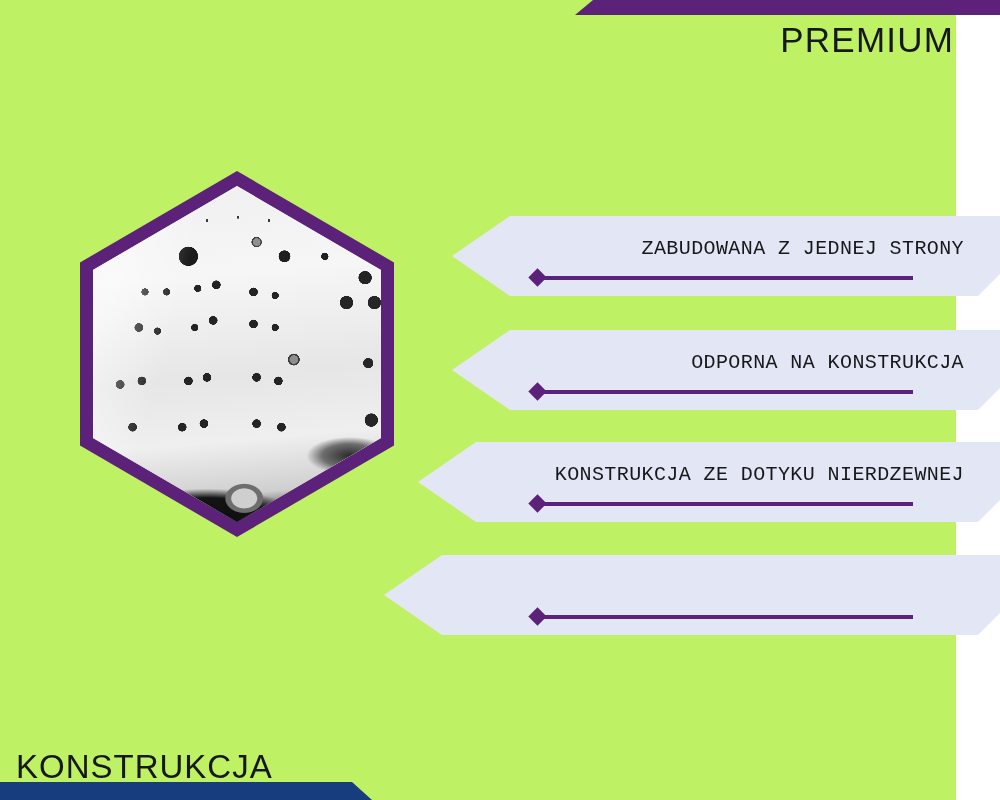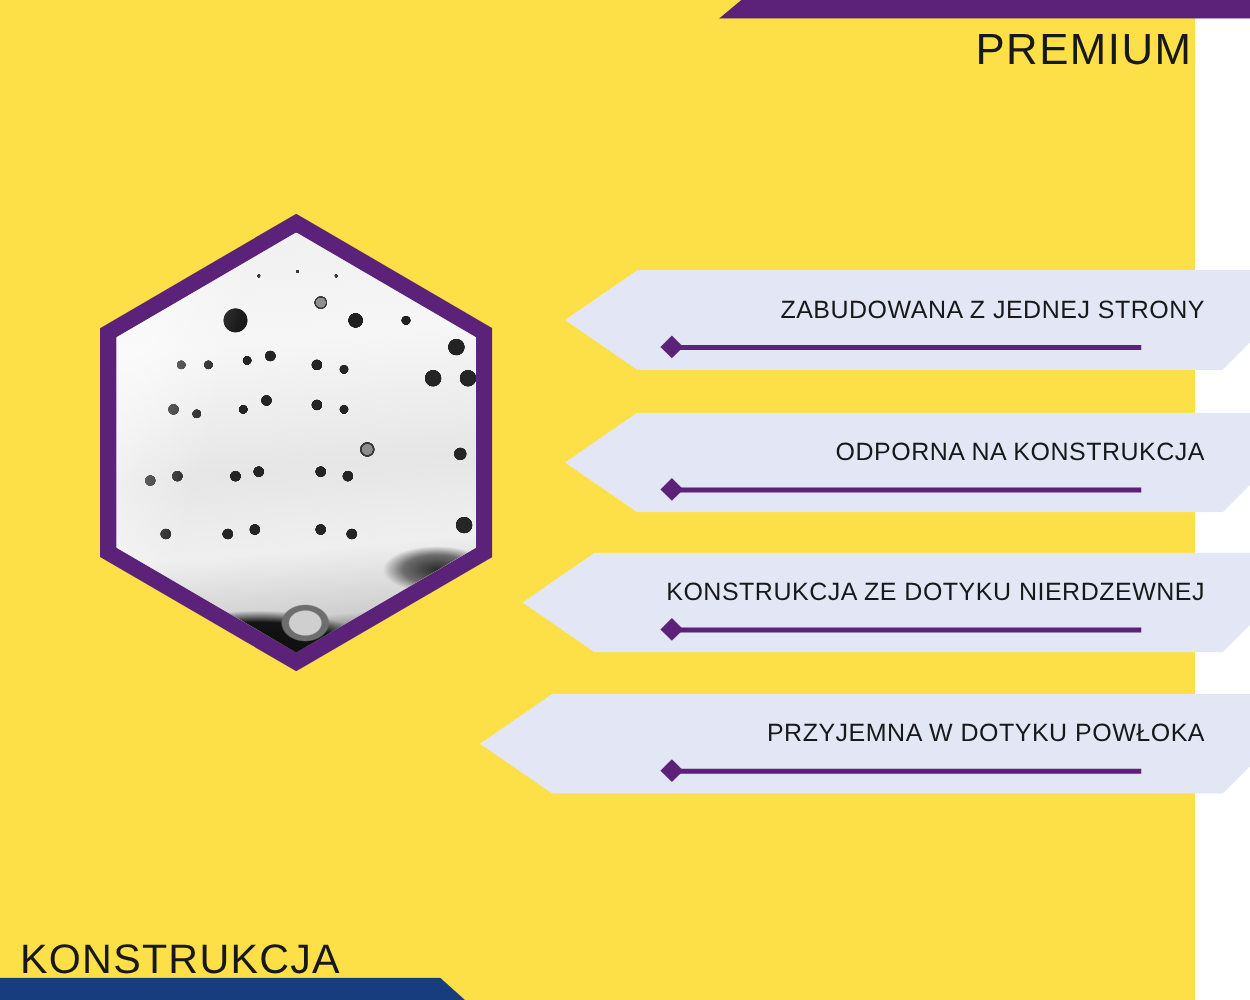--- a/index.html
+++ b/index.html
@@ -5,21 +5,21 @@
   * { box-sizing: border-box; margin: 0; padding: 0; }
   html, body {
     width: 1000px; height: 800px;
     background: #ffffff;
     font-family: "Liberation Sans", sans-serif;
     overflow: hidden;
   }
   #slide {
     position: relative;
     width: 956px; height: 800px;
-    background: #fde047;
+    background: #bef264;
   }
 
   
   .top-bar {
     position: absolute;
     left: 575px; top: 0;
     width: 425px; height: 15px;
     background: #5C2178;
     clip-path: polygon(18px 0, 100% 0, 100% 100%, 0 100%);
   }
@@ -121,20 +121,21 @@
     background: #E3E7F5;
   }
   .feature-label {
     position: absolute;
     right: 36px; top: 21px;
     font-size: 20px;
     font-weight: 400;
     letter-spacing: 0.4px;
     color: #17181a;
     white-space: nowrap;
+    font-family: Liberation Mono, monospace;
   }
   .rule {
     position: absolute;
     height: 4px;
     background: #5C2178;
     top: 60px;
   }
   .diamond {
     position: absolute;
     width: 13px; height: 13px;
@@ -210,21 +211,20 @@
     <div class="rule"></div>
   </div>
 
   <div class="feature" id="feature-2">
     <div class="feature-label">KONSTRUKCJA ZE DOTYKU NIERDZEWNEJ</div>
     <div class="diamond"></div>
     <div class="rule"></div>
   </div>
 
   <div class="feature" id="feature-3">
-    <div class="feature-label">PRZYJEMNA W DOTYKU POWŁOKA</div>
     <div class="diamond"></div>
     <div class="rule"></div>
   </div>
 
   <div class="footer-title">KONSTRUKCJA</div>
   <div class="bottom-bar"></div>
 
 </div>
 
 </body></html>

